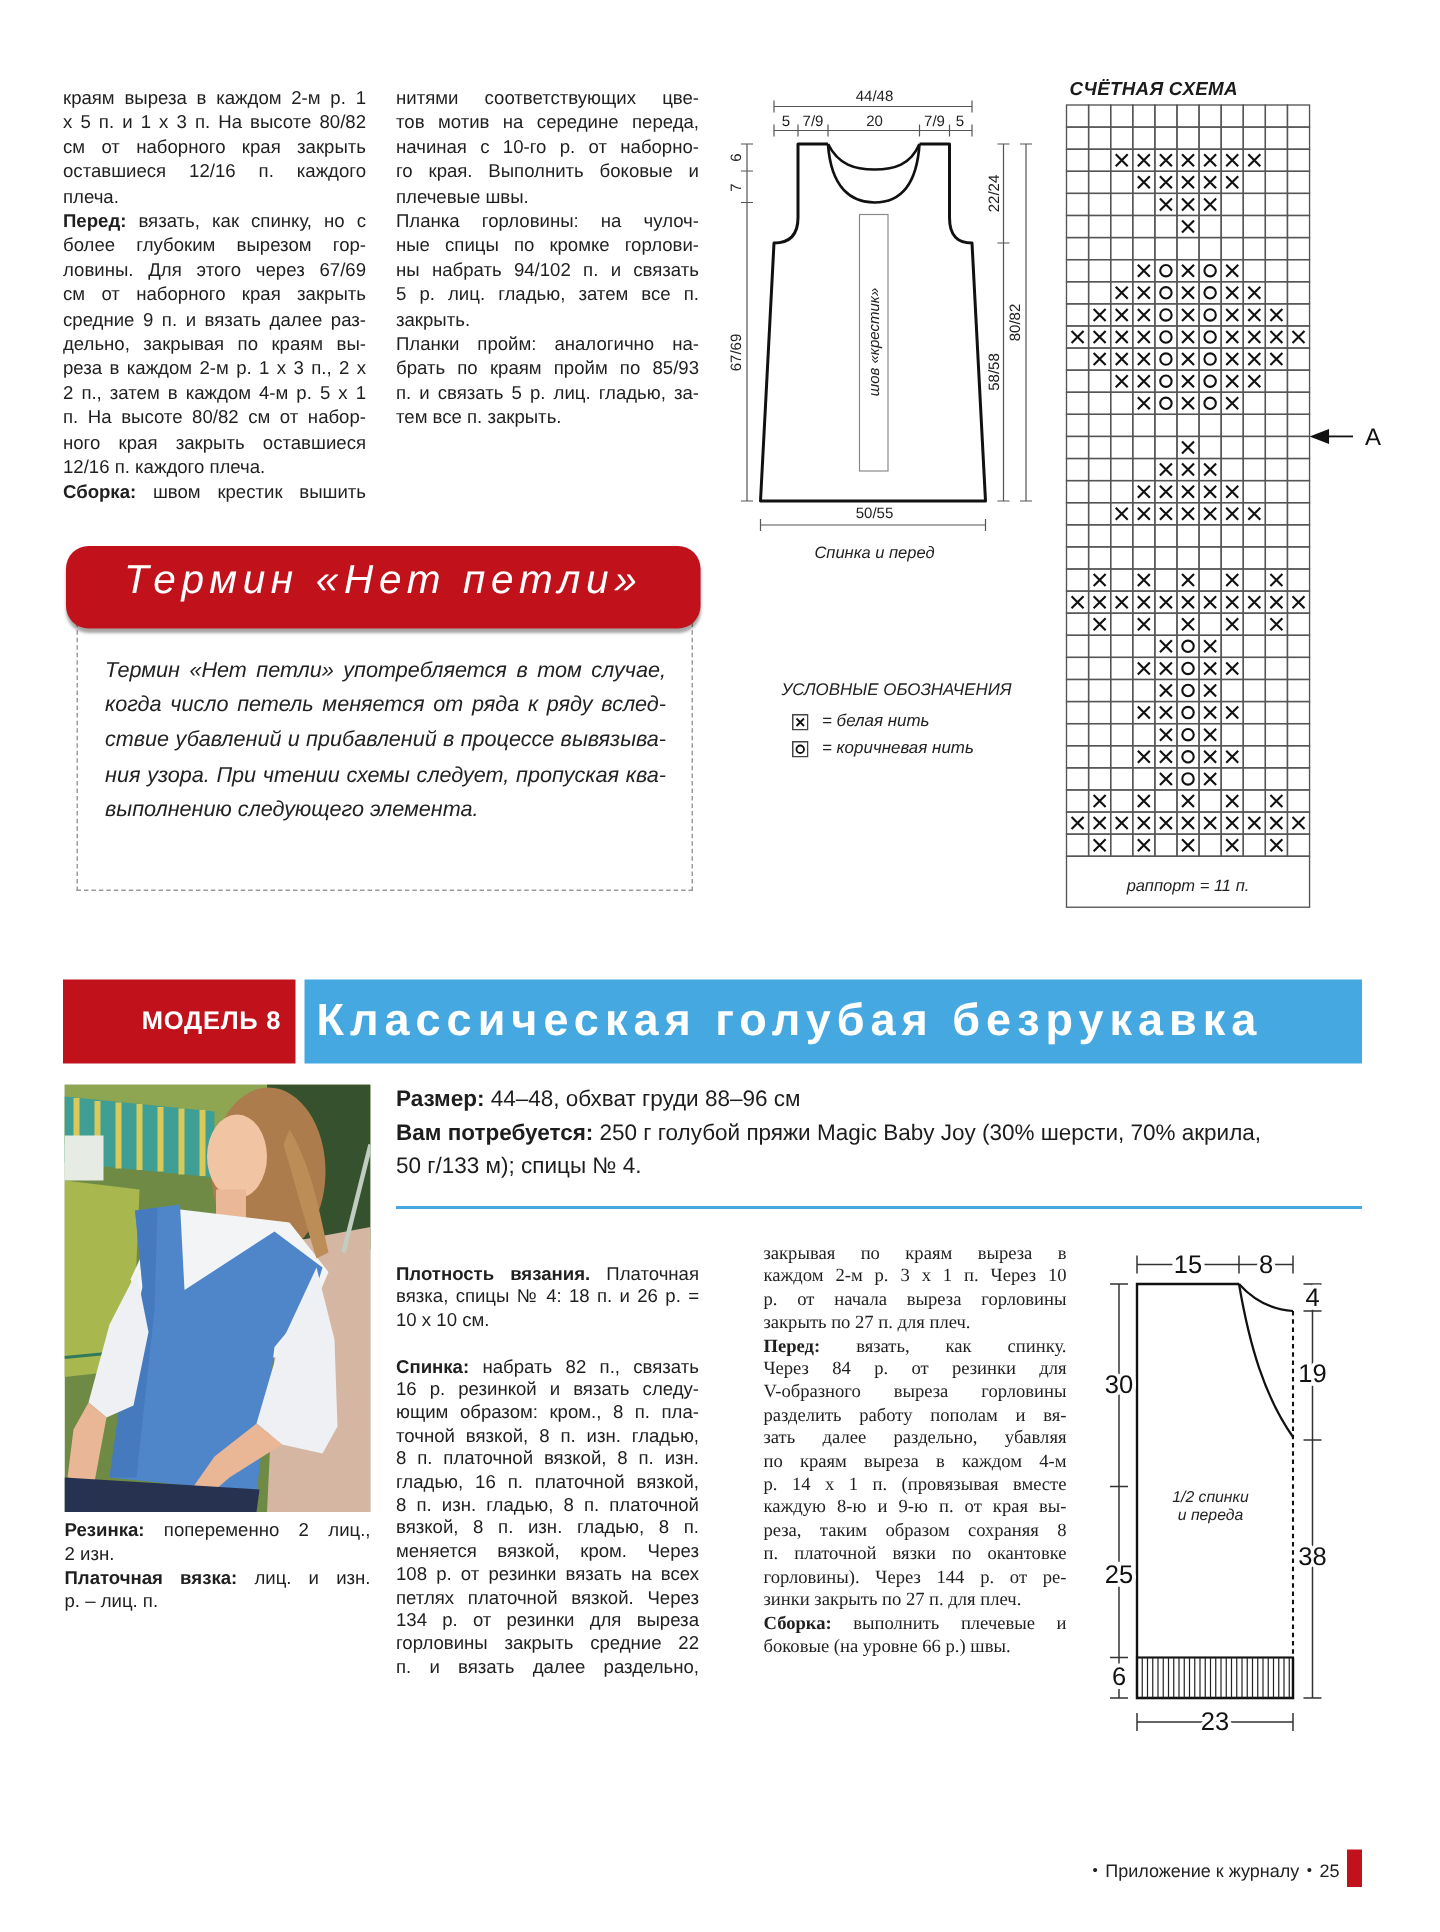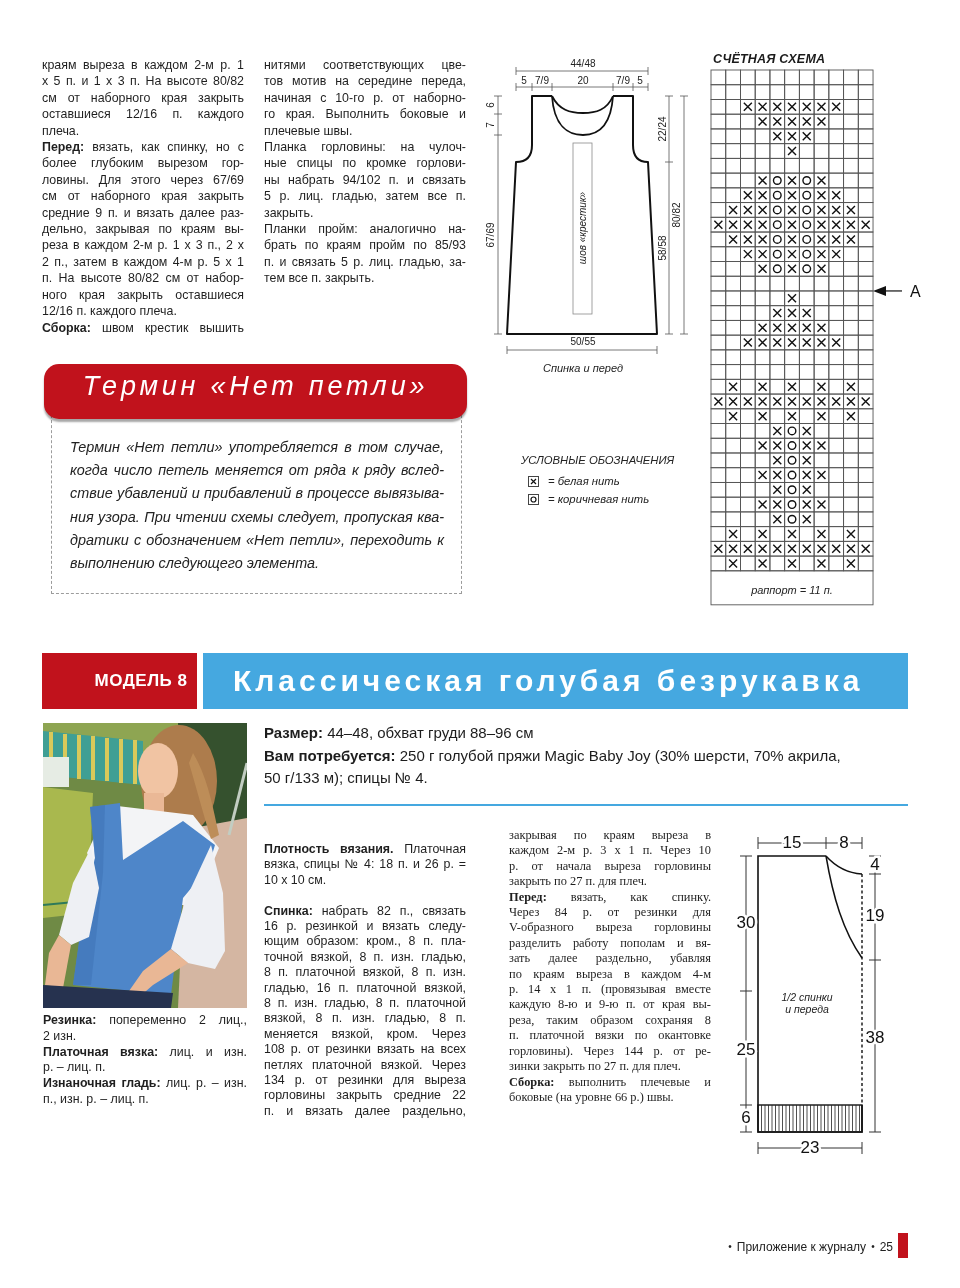--- a/index.html
+++ b/index.html
@@ -39,21 +39,21 @@
   }
   .term-body { left: 70px; top: 436px; width: 374px; font-style: italic; font-size: 14.4px; line-height: 23.2px; color: #222; }
 
   
   .model-label {
     left: 42px; top: 653px; width: 155px; height: 56px; background: #c1121c; color: #fff;
     font-weight: bold; font-size: 17px; line-height: 56px; text-align: center; letter-spacing: 0.5px; padding-left: 43px;
   }
   .model-title {
     left: 203px; top: 653px; width: 705px; height: 56px; background: #45a8e0; color: #fff;
-    font-weight: bold; font-size: 30px; letter-spacing: 4px; line-height: 56px; padding-left: 30px; white-space: nowrap;
+    font-weight: bold; font-size: 30px; letter-spacing: 4px; line-height: 56px; padding-left: 8px; white-space: nowrap;
   }
 
   .specs { left: 264px; top: 722px; width: 644px; font-size: 15px; line-height: 22.5px; color: #1d1d1d; }
   .specs-rule { left: 264px; top: 804px; width: 644px; height: 2px; background: #45a8e0; }
 
   #stitch-notes { left: 43px; top: 1013px; width: 204px; line-height: 15.8px; }
   #low-col1 { left: 264px; top: 828px; line-height: 15.4px; margin-top: 14px; }
   #low-col2 { left: 509px; top: 828px; line-height: 15.4px; font-family: Liberation Serif, serif; }
   #low-col1 .para:nth-child(2) { margin-top: 15.4px; }
   #low-col1 .para:last-child .line:last-child { text-align: justify; text-align-last: justify; }
@@ -703,21 +703,20 @@
 </div>
 
 <div class="abs term-frame"></div>
 <div class="abs term-head">Термин «Нет петли»</div>
 <div class="abs term-body">
     <div class="para">
       <div class="line just"><span>Термин «Нет петли» употребляется в том случае,</span></div>
       <div class="line just"><span>когда число петель меняется от ряда к ряду вслед-</span></div>
       <div class="line just"><span>ствие убавлений и прибавлений в процессе вывязыва-</span></div>
       <div class="line just"><span>ния узора. При чтении схемы следует, пропуская ква-</span></div>
-      <div class="line just"><span>дратики с обозначением «Нет петли», переходить к</span></div>
       <div class="line"><span>выполнению следующего элемента.</span></div>
     </div>
   </div>
 
 <div class="abs model-label">МОДЕЛЬ 8</div>
 <div class="abs model-title">Классическая голубая безрукавка</div>
 
 <svg class="abs" style="left:43px;top:723px" width="204" height="285" viewBox="0 0 204 285">
   <rect width="204" height="285" fill="#6f8a45"></rect>
   <rect x="0" y="0" width="204" height="40" fill="#8ea552"></rect>
@@ -757,24 +756,20 @@
 <div class="abs specs-rule"></div>
 
 <div id="stitch-notes" class="col">
     <div class="para">
       <div class="line just"><span class="lbl">Резинка:</span><span> попеременно 2 лиц.,</span></div>
       <div class="line"><span>2 изн.</span></div>
     </div>
     <div class="para">
       <div class="line just"><span class="lbl">Платочная вязка:</span><span> лиц. и изн.</span></div>
       <div class="line"><span>р. – лиц. п.</span></div>
-    </div>
-    <div class="para">
-      <div class="line just"><span class="lbl">Изнаночная гладь:</span><span> лиц. р. – изн.</span></div>
-      <div class="line"><span>п., изн. р. – лиц. п.</span></div>
     </div>
   </div>
 <div id="low-col1" class="col">
     <div class="para">
       <div class="line just"><span class="lbl">Плотность вязания.</span><span> Платочная</span></div>
       <div class="line just"><span>вязка, спицы № 4: 18 п. и 26 р. =</span></div>
       <div class="line"><span>10 х 10 см.</span></div>
     </div>
     <div class="para">
       <div class="line just"><span class="lbl">Спинка:</span><span> набрать 82 п., связать</span></div>

